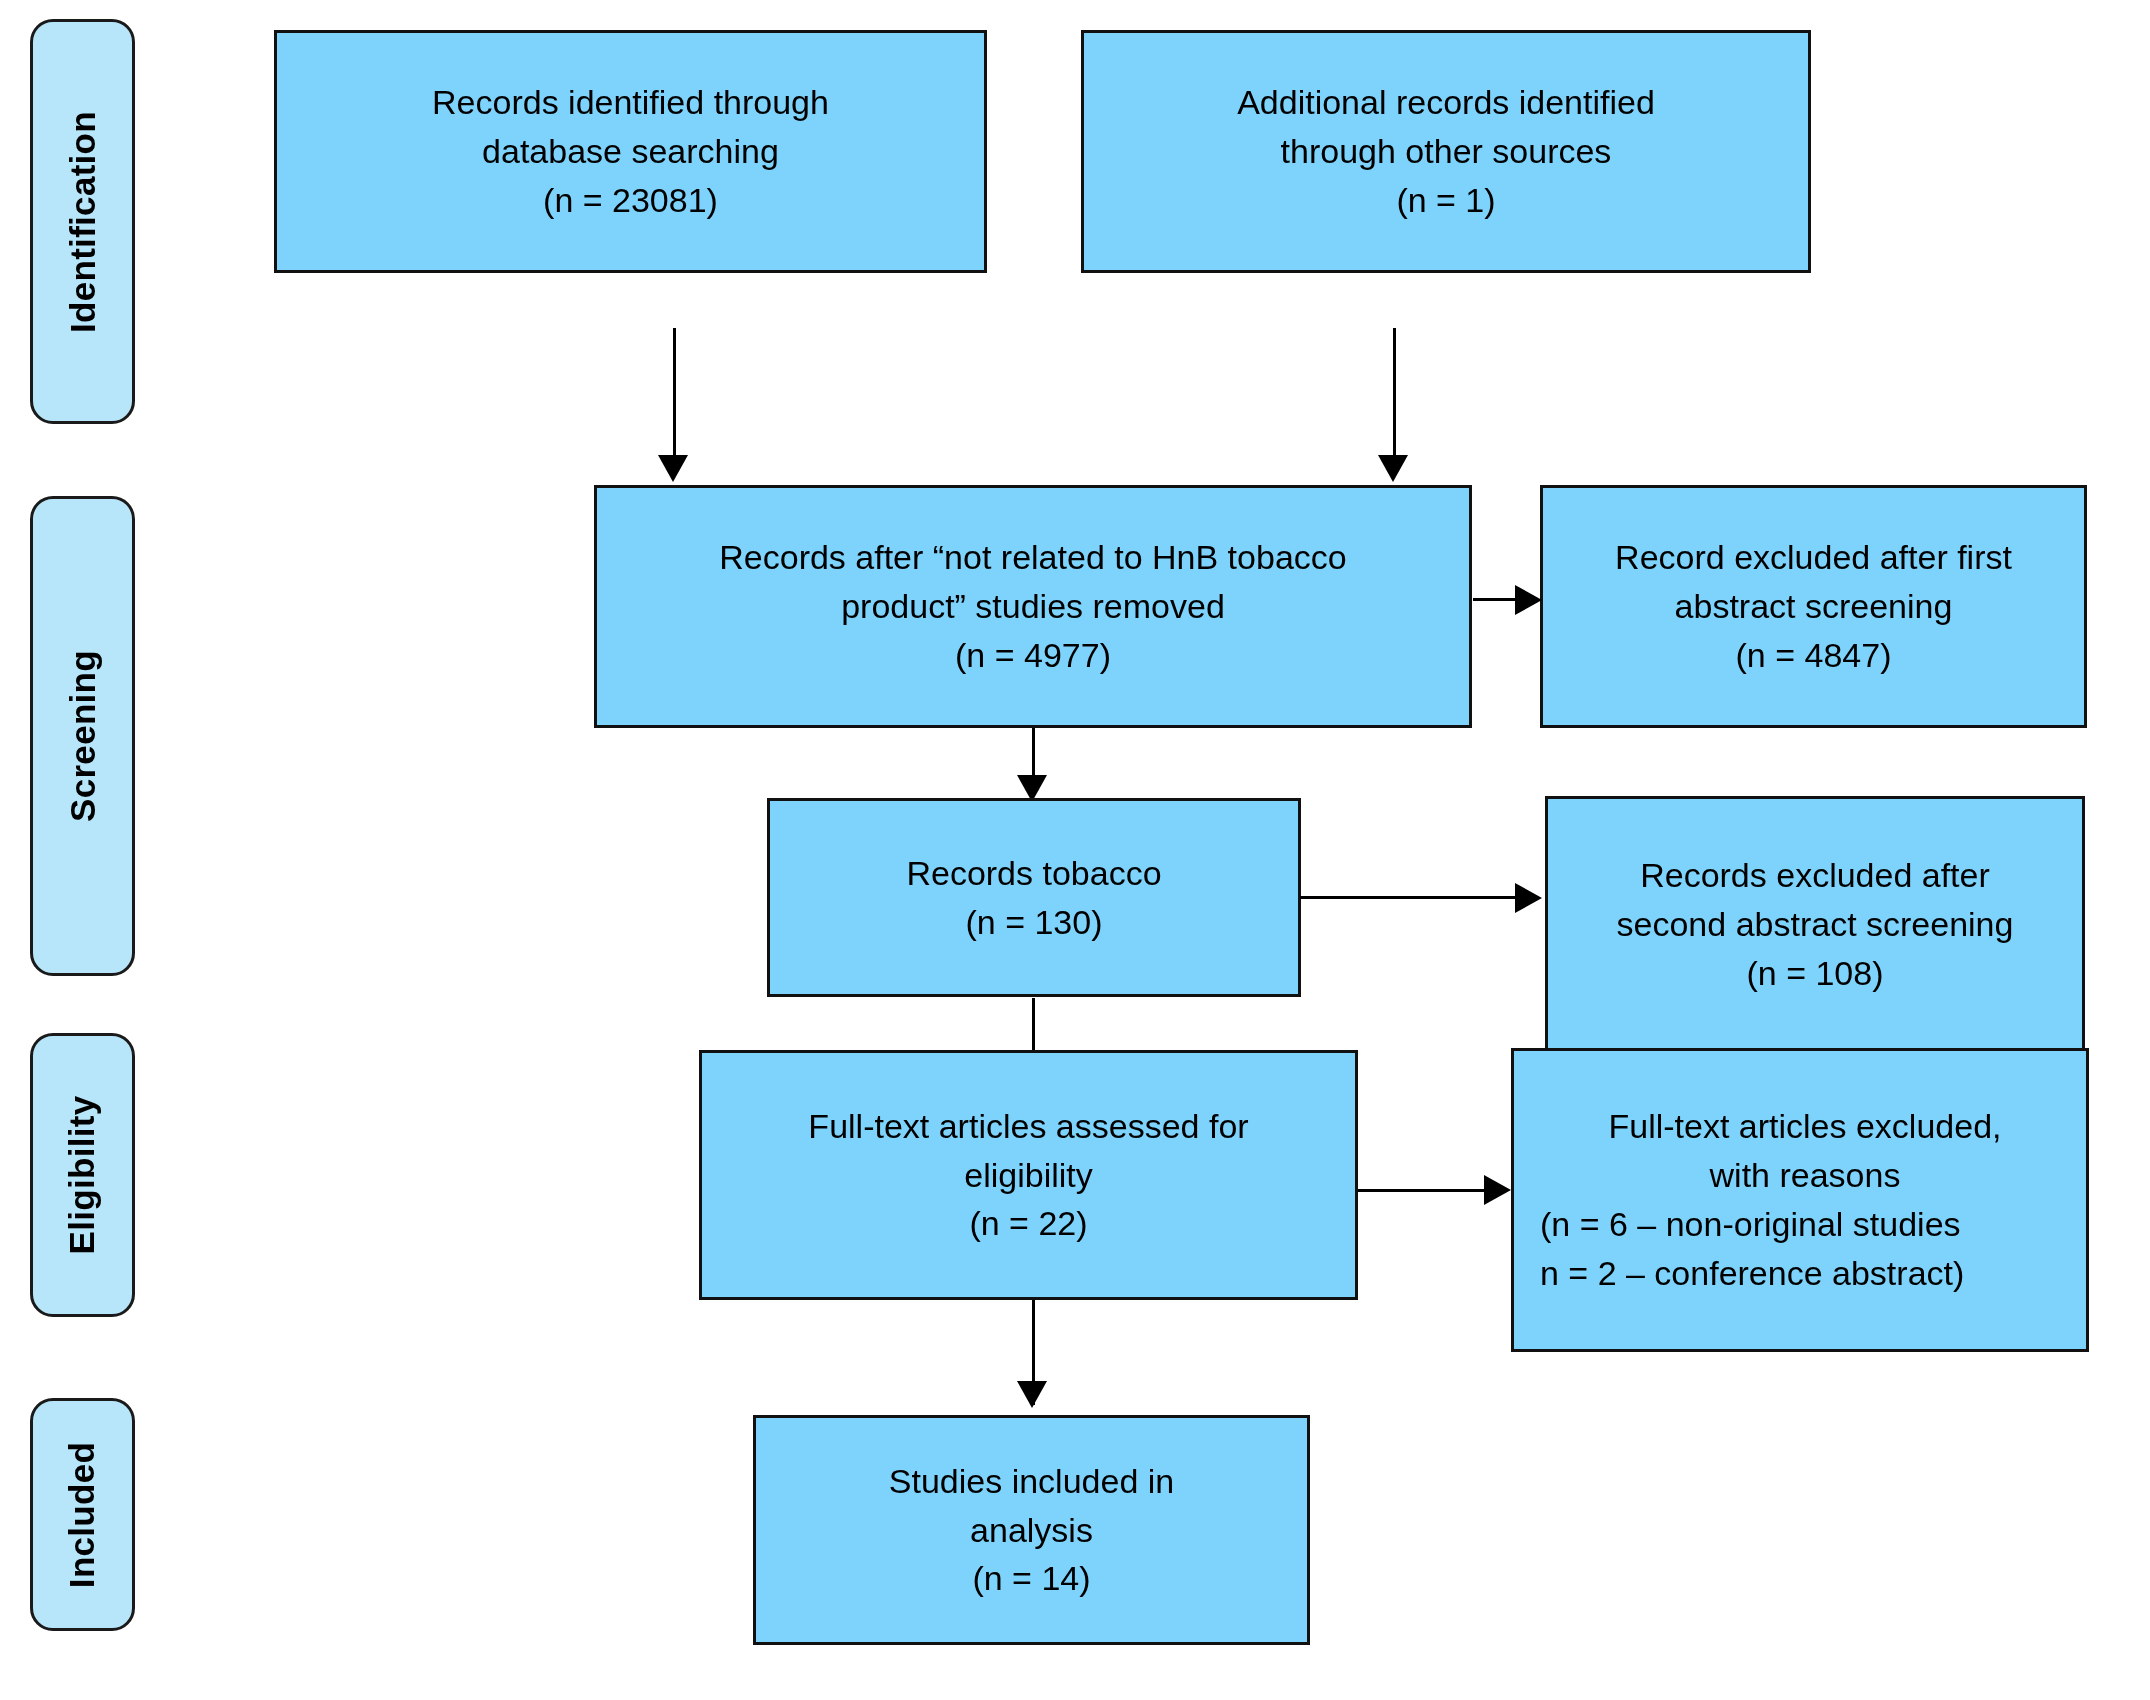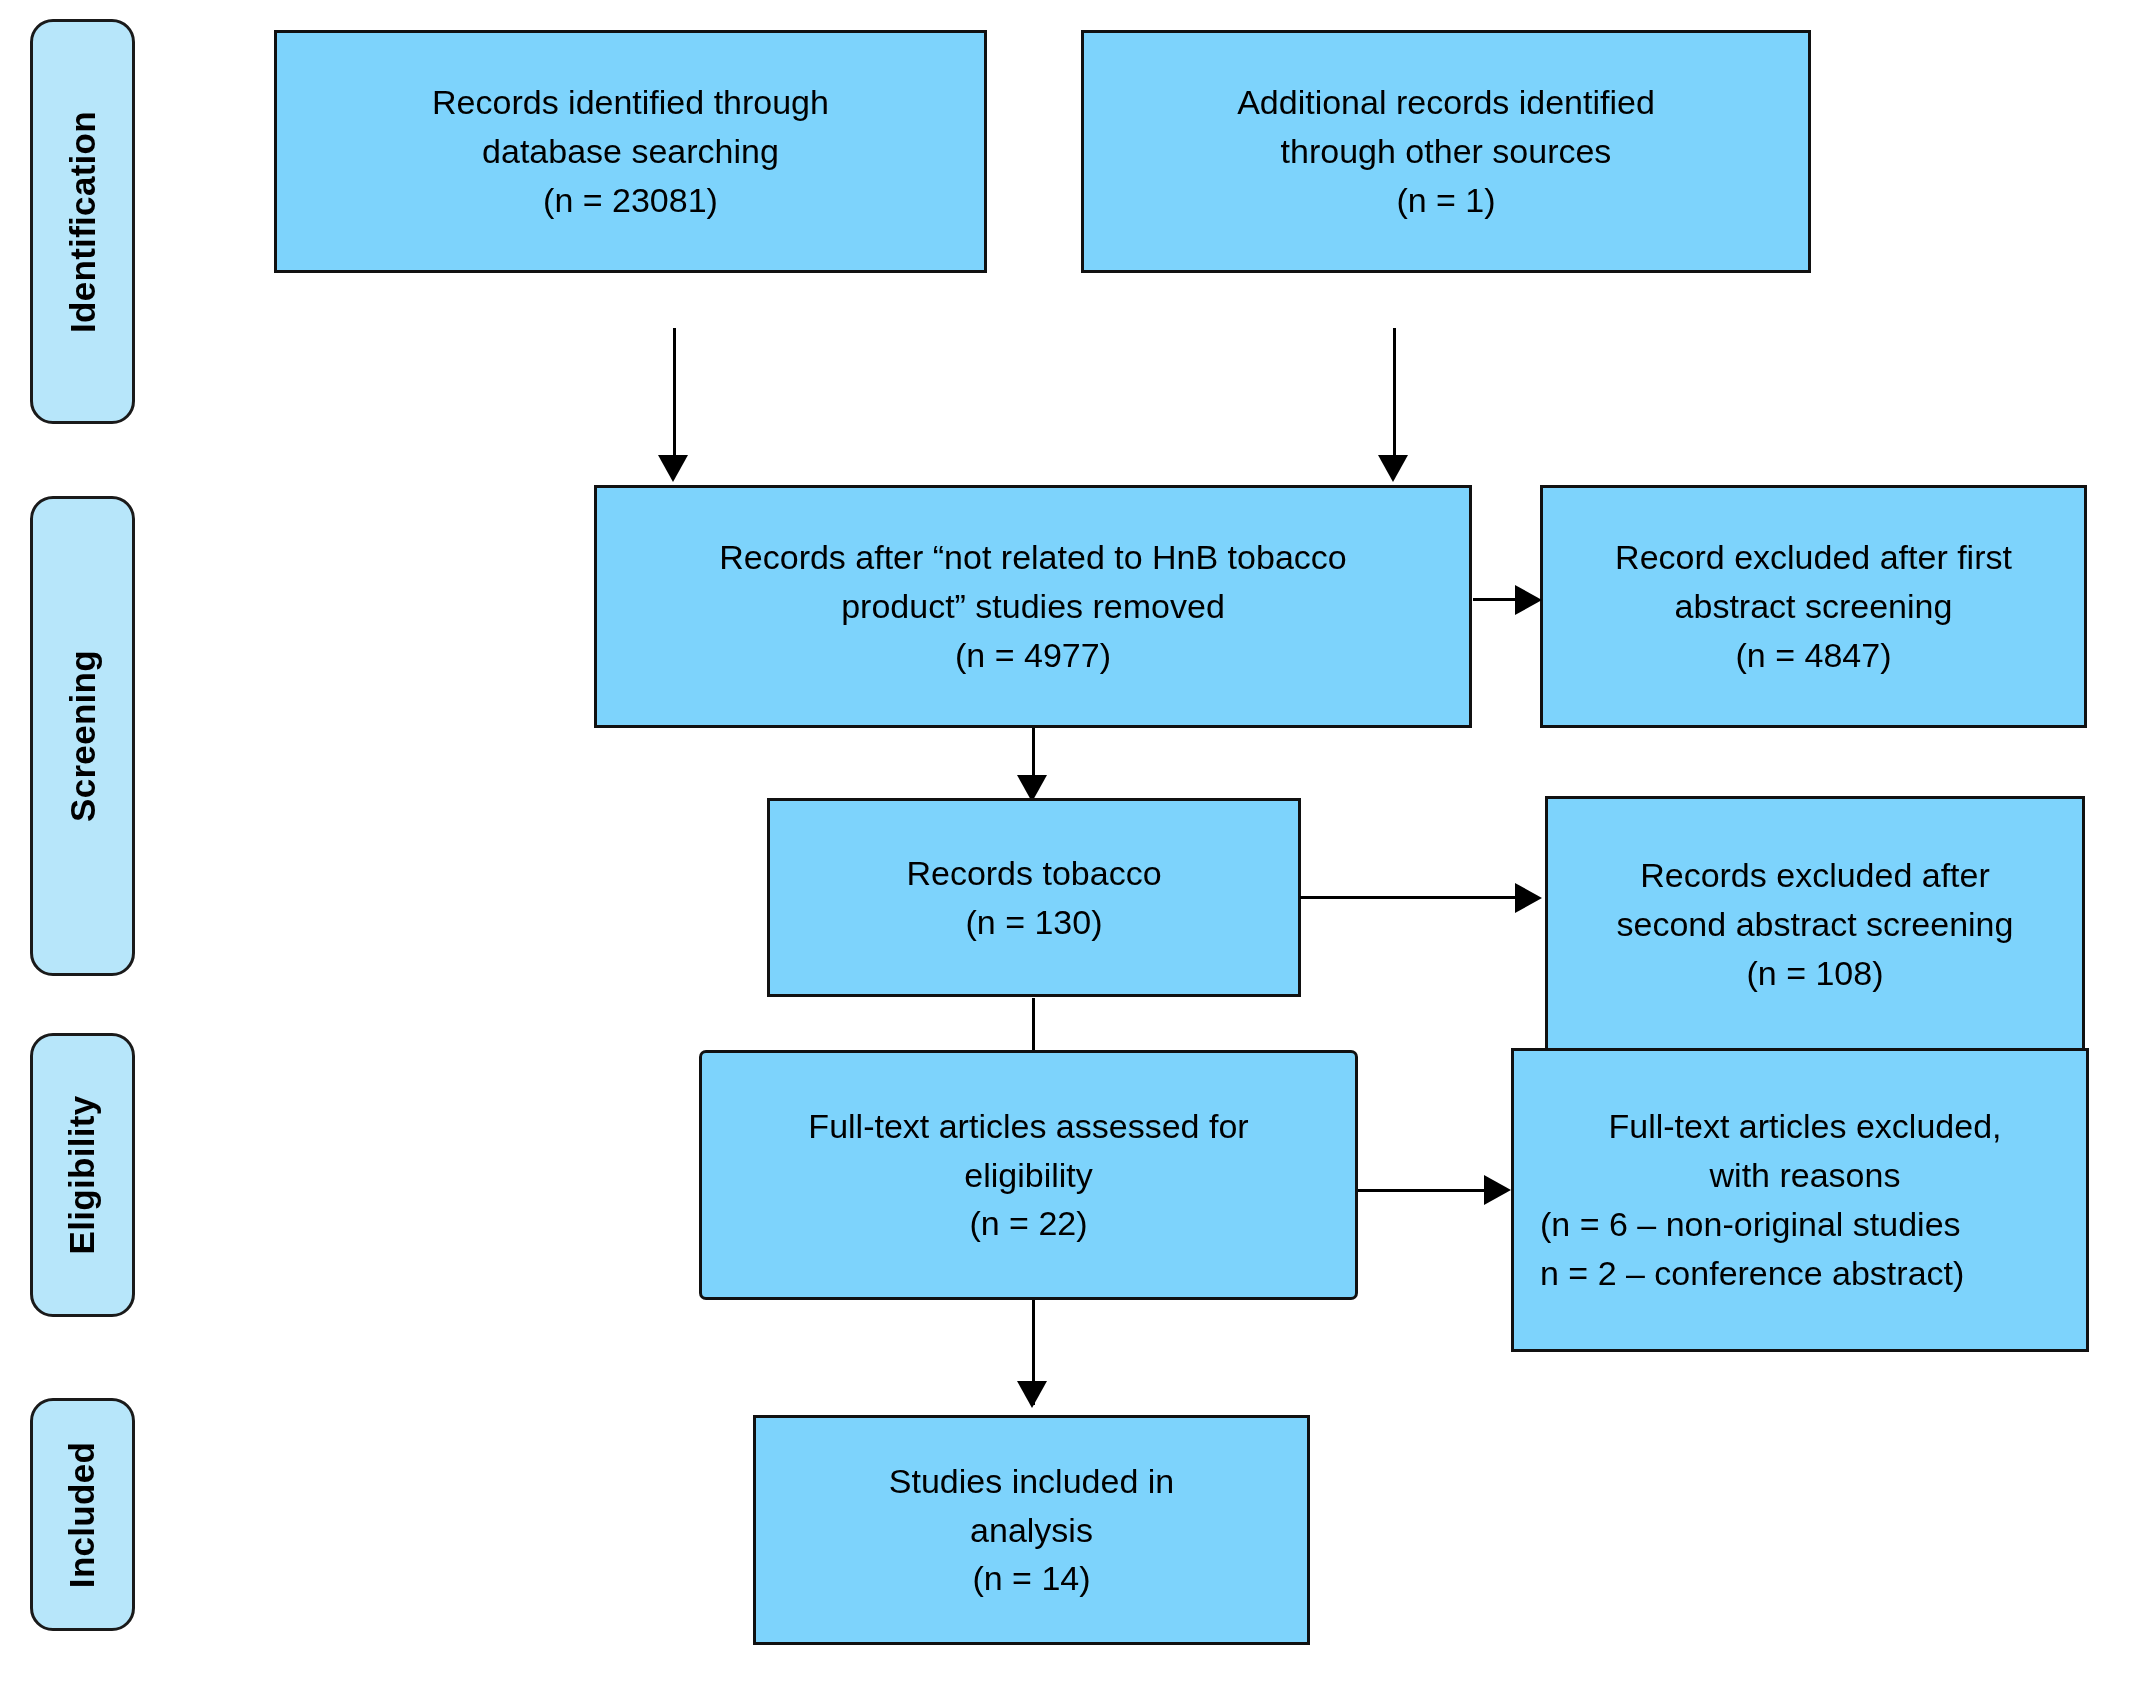--- a/index.html
+++ b/index.html
@@ -152,21 +152,21 @@
     <div class="line">second abstract screening</div>
     <div class="line">(n = 108)</div>
   </div>
 
   <div class="hline" style="left:1300px; top:896px; width:216px;"></div>
   <div class="arrow-right" style="left:1515px; top:883px;"></div>
 
   <div class="vline" style="left:1032px; top:998px; height:125px;"></div>
   <div class="arrow-down" style="left:1017px; top:1098px;"></div>
 
-  <div class="flow-box" style="left:699px; top:1050px; width:659px; height:250px;border-radius:7px;">
+  <div class="flow-box" style="left:699px; top:1050px; width:659px; height:250px;">
     <div class="line">Full-text articles assessed for</div>
     <div class="line">eligibility</div>
     <div class="line">(n = 22)</div>
   </div>
 
   <div class="flow-box left-align" style="left:1511px; top:1048px; width:578px; height:304px; padding-left:26px;">
     <div class="line">Full-text articles excluded,</div>
     <div class="line">with reasons</div>
     <div class="line ln-left">(n = 6 – non-original studies</div>
     <div class="line ln-left">n = 2 – conference abstract)</div>

